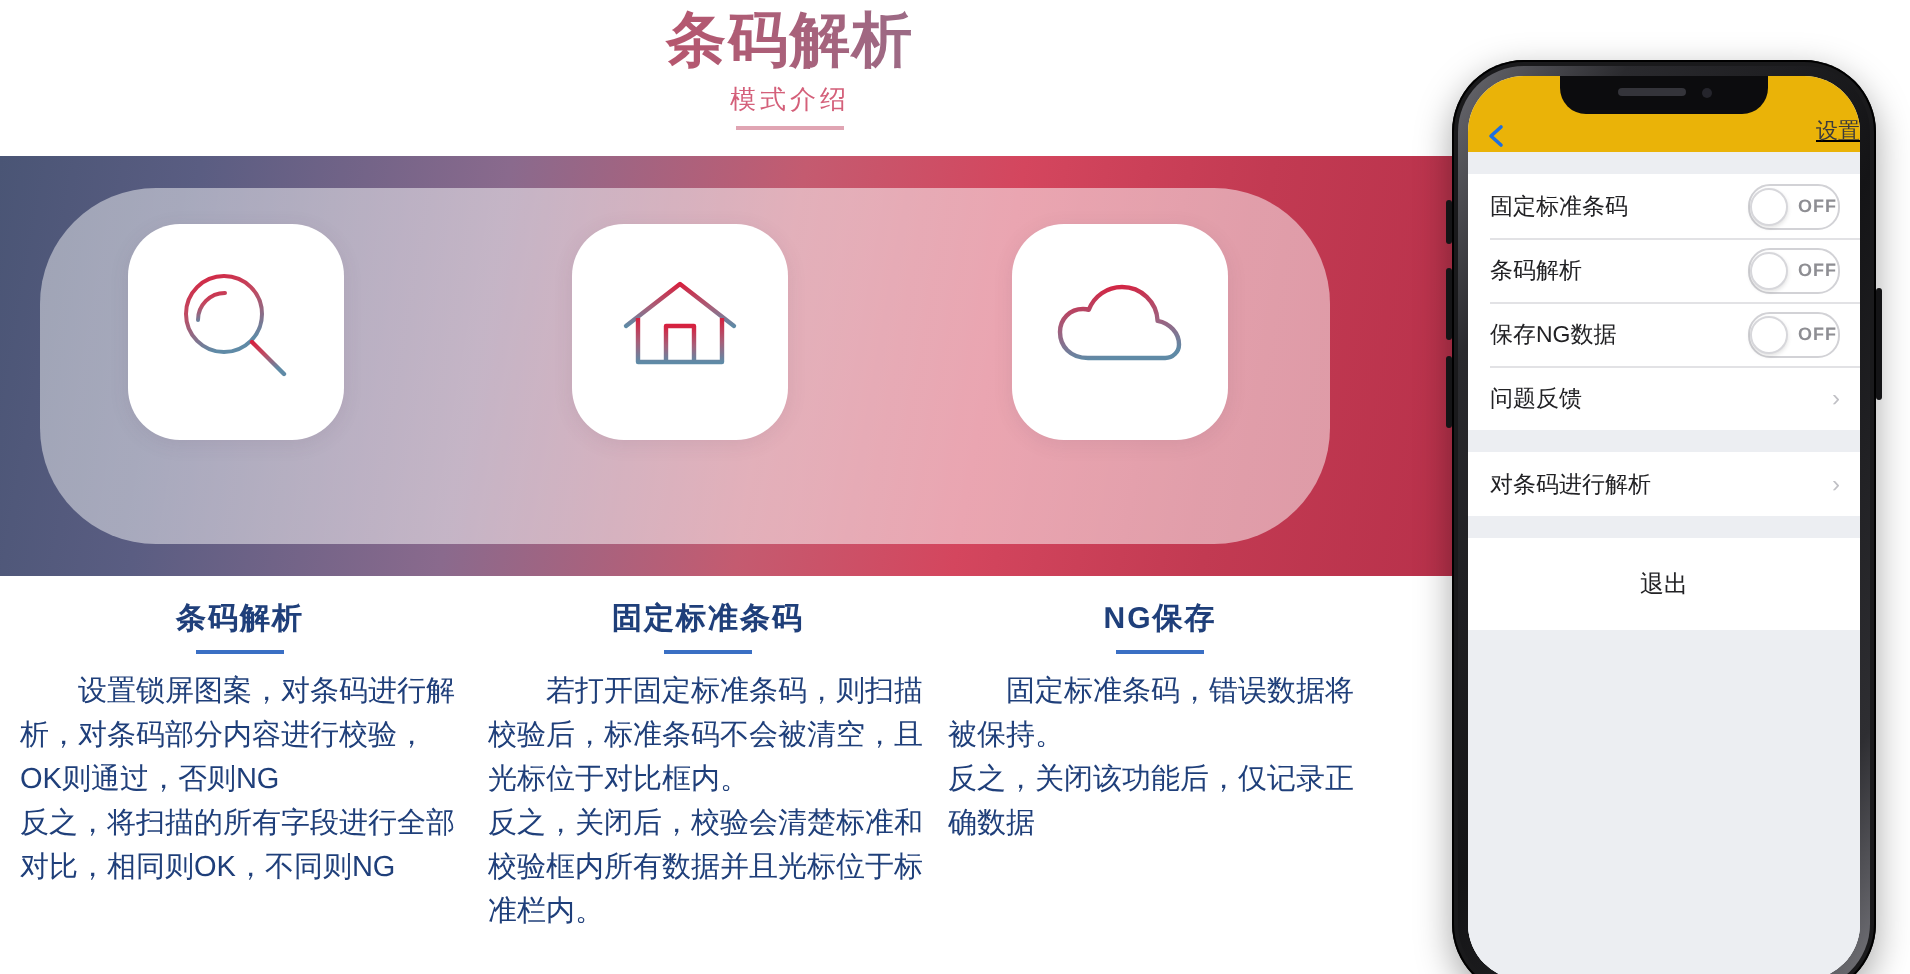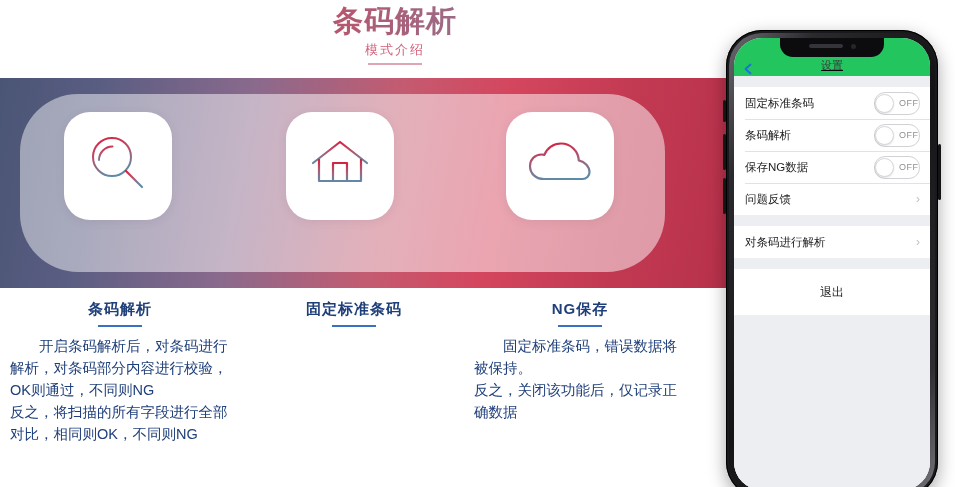--- a/index.html
+++ b/index.html
@@ -198,24 +198,24 @@
   #notch-camera {
     width: 5px;
     height: 5px;
     border-radius: 50%;
     background: #25252c;
     margin-top: -3px;
   }
   #nav-bar {
     position: relative;
     height: 38px;
-    background: #22c55e;
+    background: #eab308;
     display: flex;
     align-items: flex-end;
-    justify-content: center;
+    justify-content: flex-end;
     padding-bottom: 3px;
     box-sizing: border-box;
     text-decoration: underline;
   }
   #nav-title {
     font-size: 11px;
     color: #3a3a3c;
     font-weight: normal;
   }
   #back-chevron {
@@ -274,20 +274,21 @@
     border: 1px solid #d7d7db;
     box-shadow: 0 1px 2px rgba(0,0,0,0.12);
     margin-left: 0px;
     box-sizing: border-box;
   }
   .toggle-state {
     font-size: 9px;
     color: #8e8e93;
     margin-left: 5px;
     letter-spacing: 0.5px;
+    font-weight: bold;
   }
   .row-chevron {
     color: #c0c0c5;
     font-size: 12px;
     line-height: 1;
   }
   .settings-action {
     background: #ffffff;
     height: 46px;
     display: flex;
@@ -366,27 +367,29 @@
                  C61 32.6 65.5 37.6 65.5 43.2
                  C65.5 47 62.4 50 58.6 50 Z" fill="none" stroke="url(#gradCloud)" stroke-width="2.2" stroke-linejoin="round"></path>
       </svg>
     </span>
   </div>
 </div>
 
 <div class="feature-col" id="col-0">
   <div class="feature-title">条码解析</div>
   <div class="feature-rule"></div>
-  <div class="feature-body">开启条码解析后，对条码进行解析，对条码部分内容进行校验，OK则通过，不同则NG
+  <div class="feature-body">设置锁屏图案，对条码进行解析，对条码部分内容进行校验，OK则通过，否则NG
 反之，将扫描的所有字段进行全部对比，相同则OK，不同则NG</div>
 </div>
 
 <div class="feature-col" id="col-1">
   <div class="feature-title">固定标准条码</div>
   <div class="feature-rule"></div>
+  <div class="feature-body">若打开固定标准条码，则扫描校验后，标准条码不会被清空，且光标位于对比框内。
+反之，关闭后，校验会清楚标准和校验框内所有数据并且光标位于标准栏内。</div>
 </div>
 
 <div class="feature-col" id="col-2">
   <div class="feature-title">NG保存</div>
   <div class="feature-rule"></div>
   <div class="feature-body">固定标准条码，错误数据将被保持。
 反之，关闭该功能后，仅记录正确数据</div>
 </div>
 
 <div id="phone">

